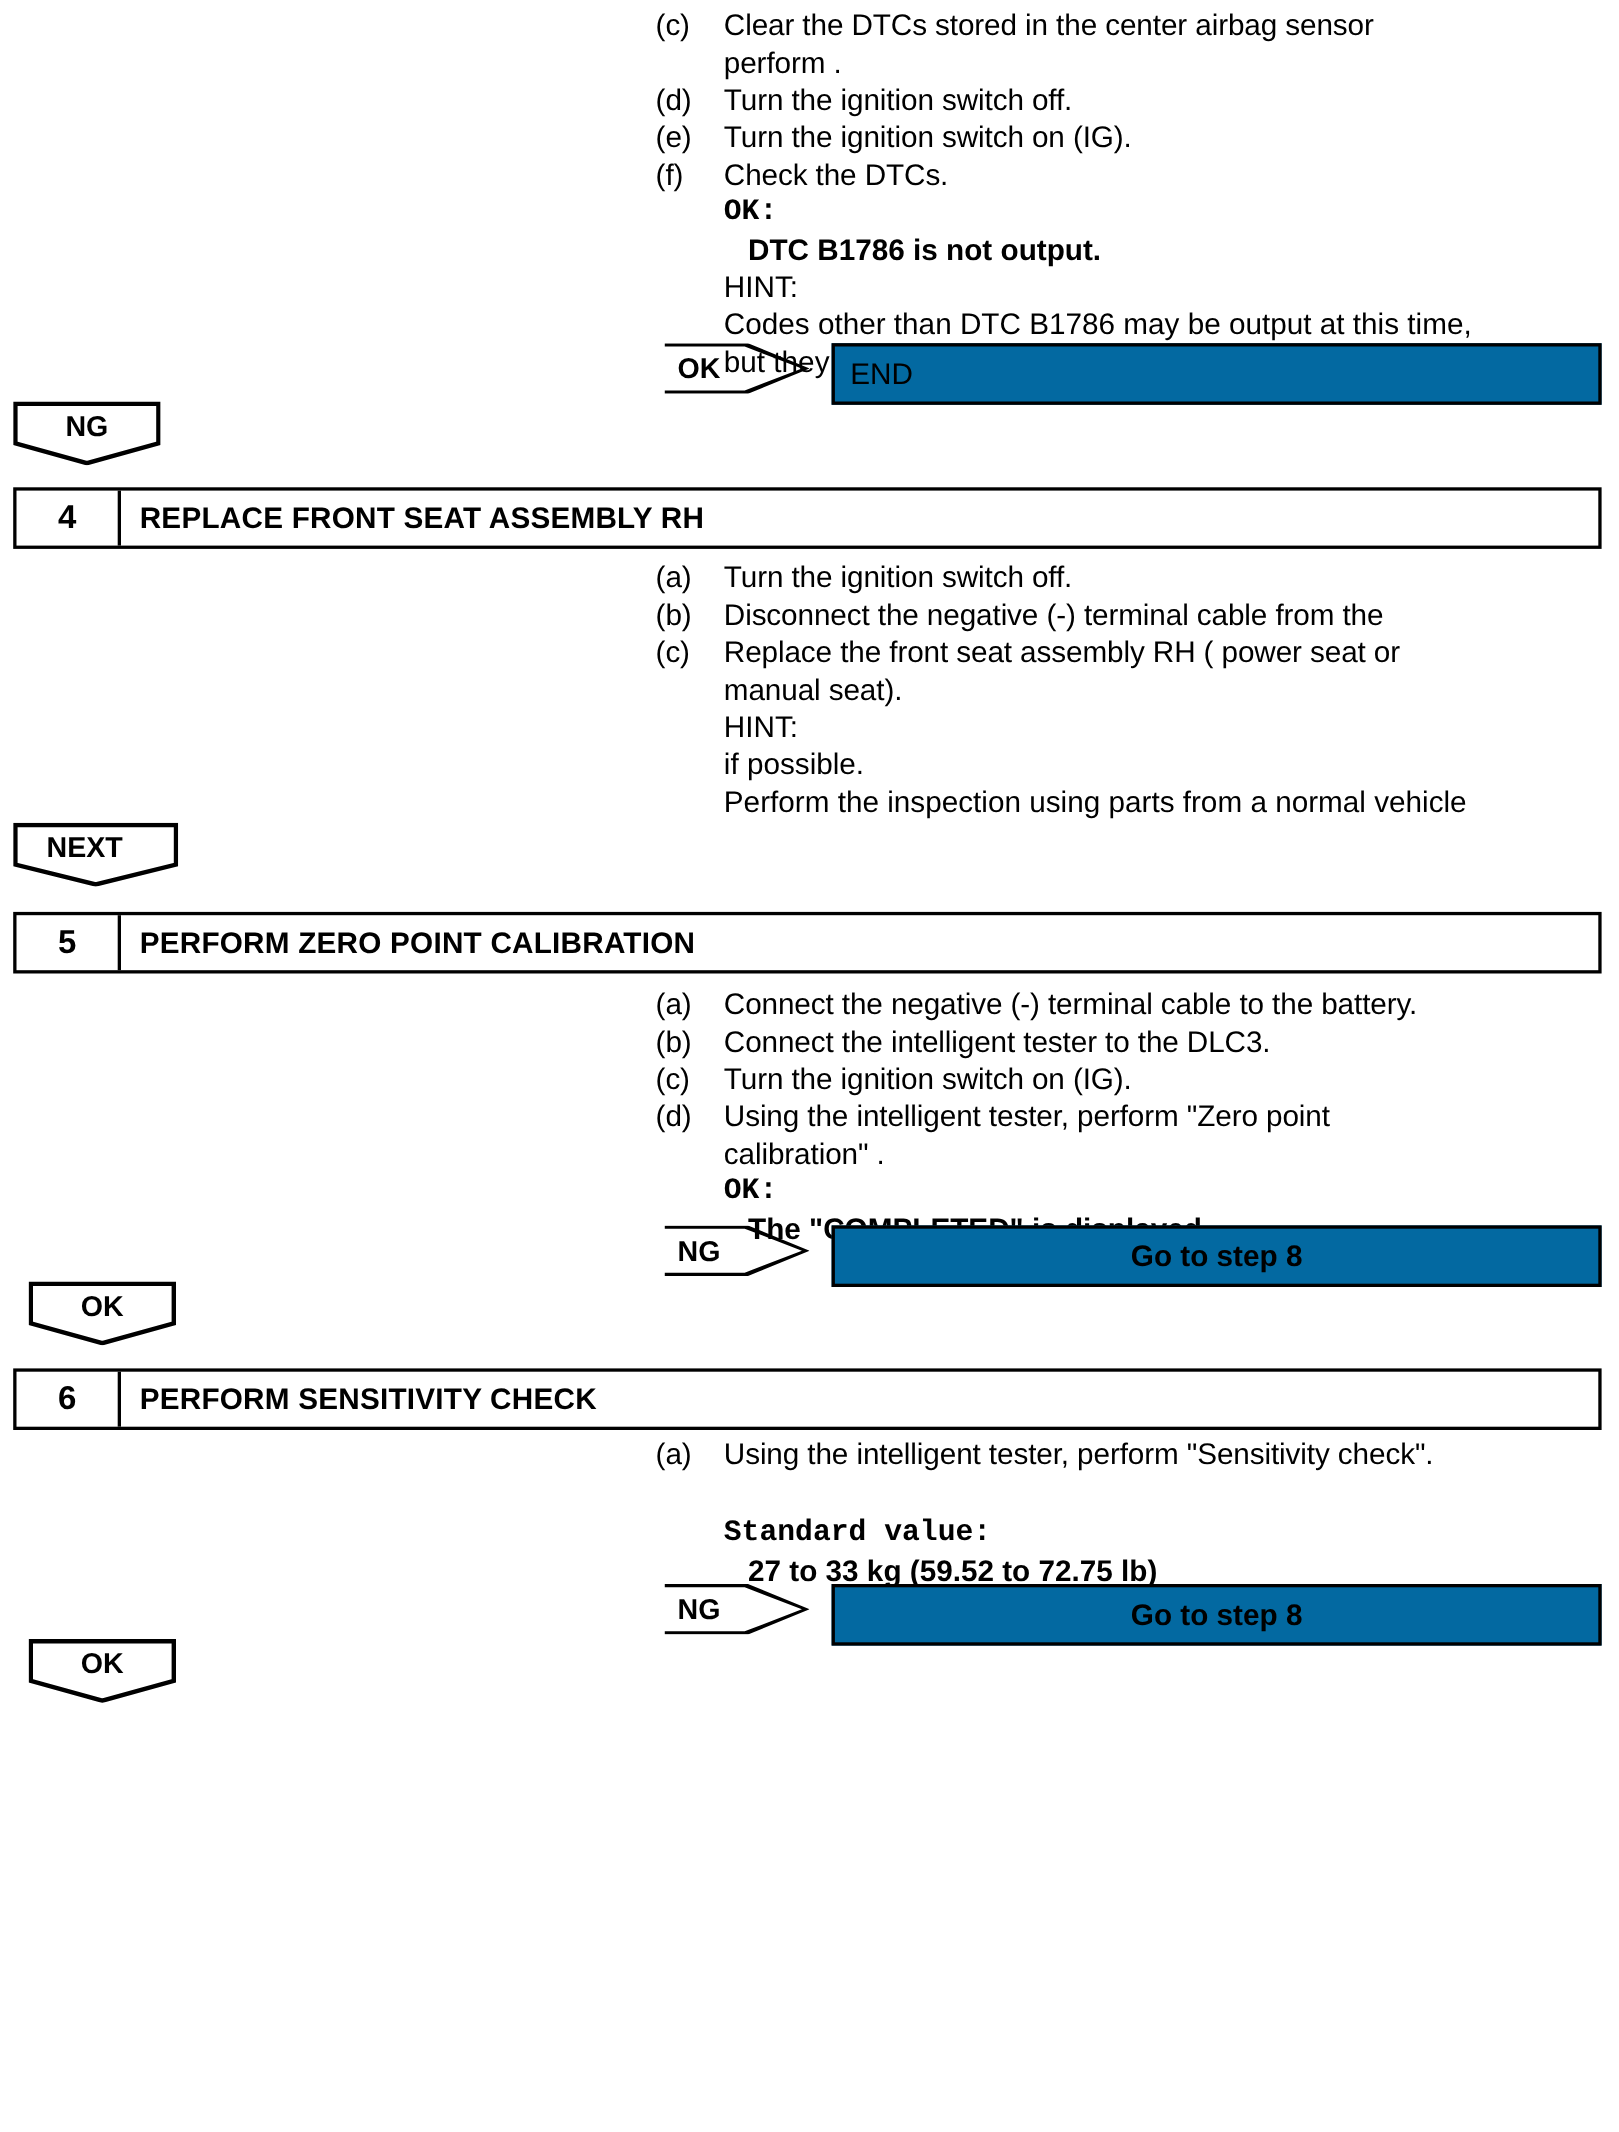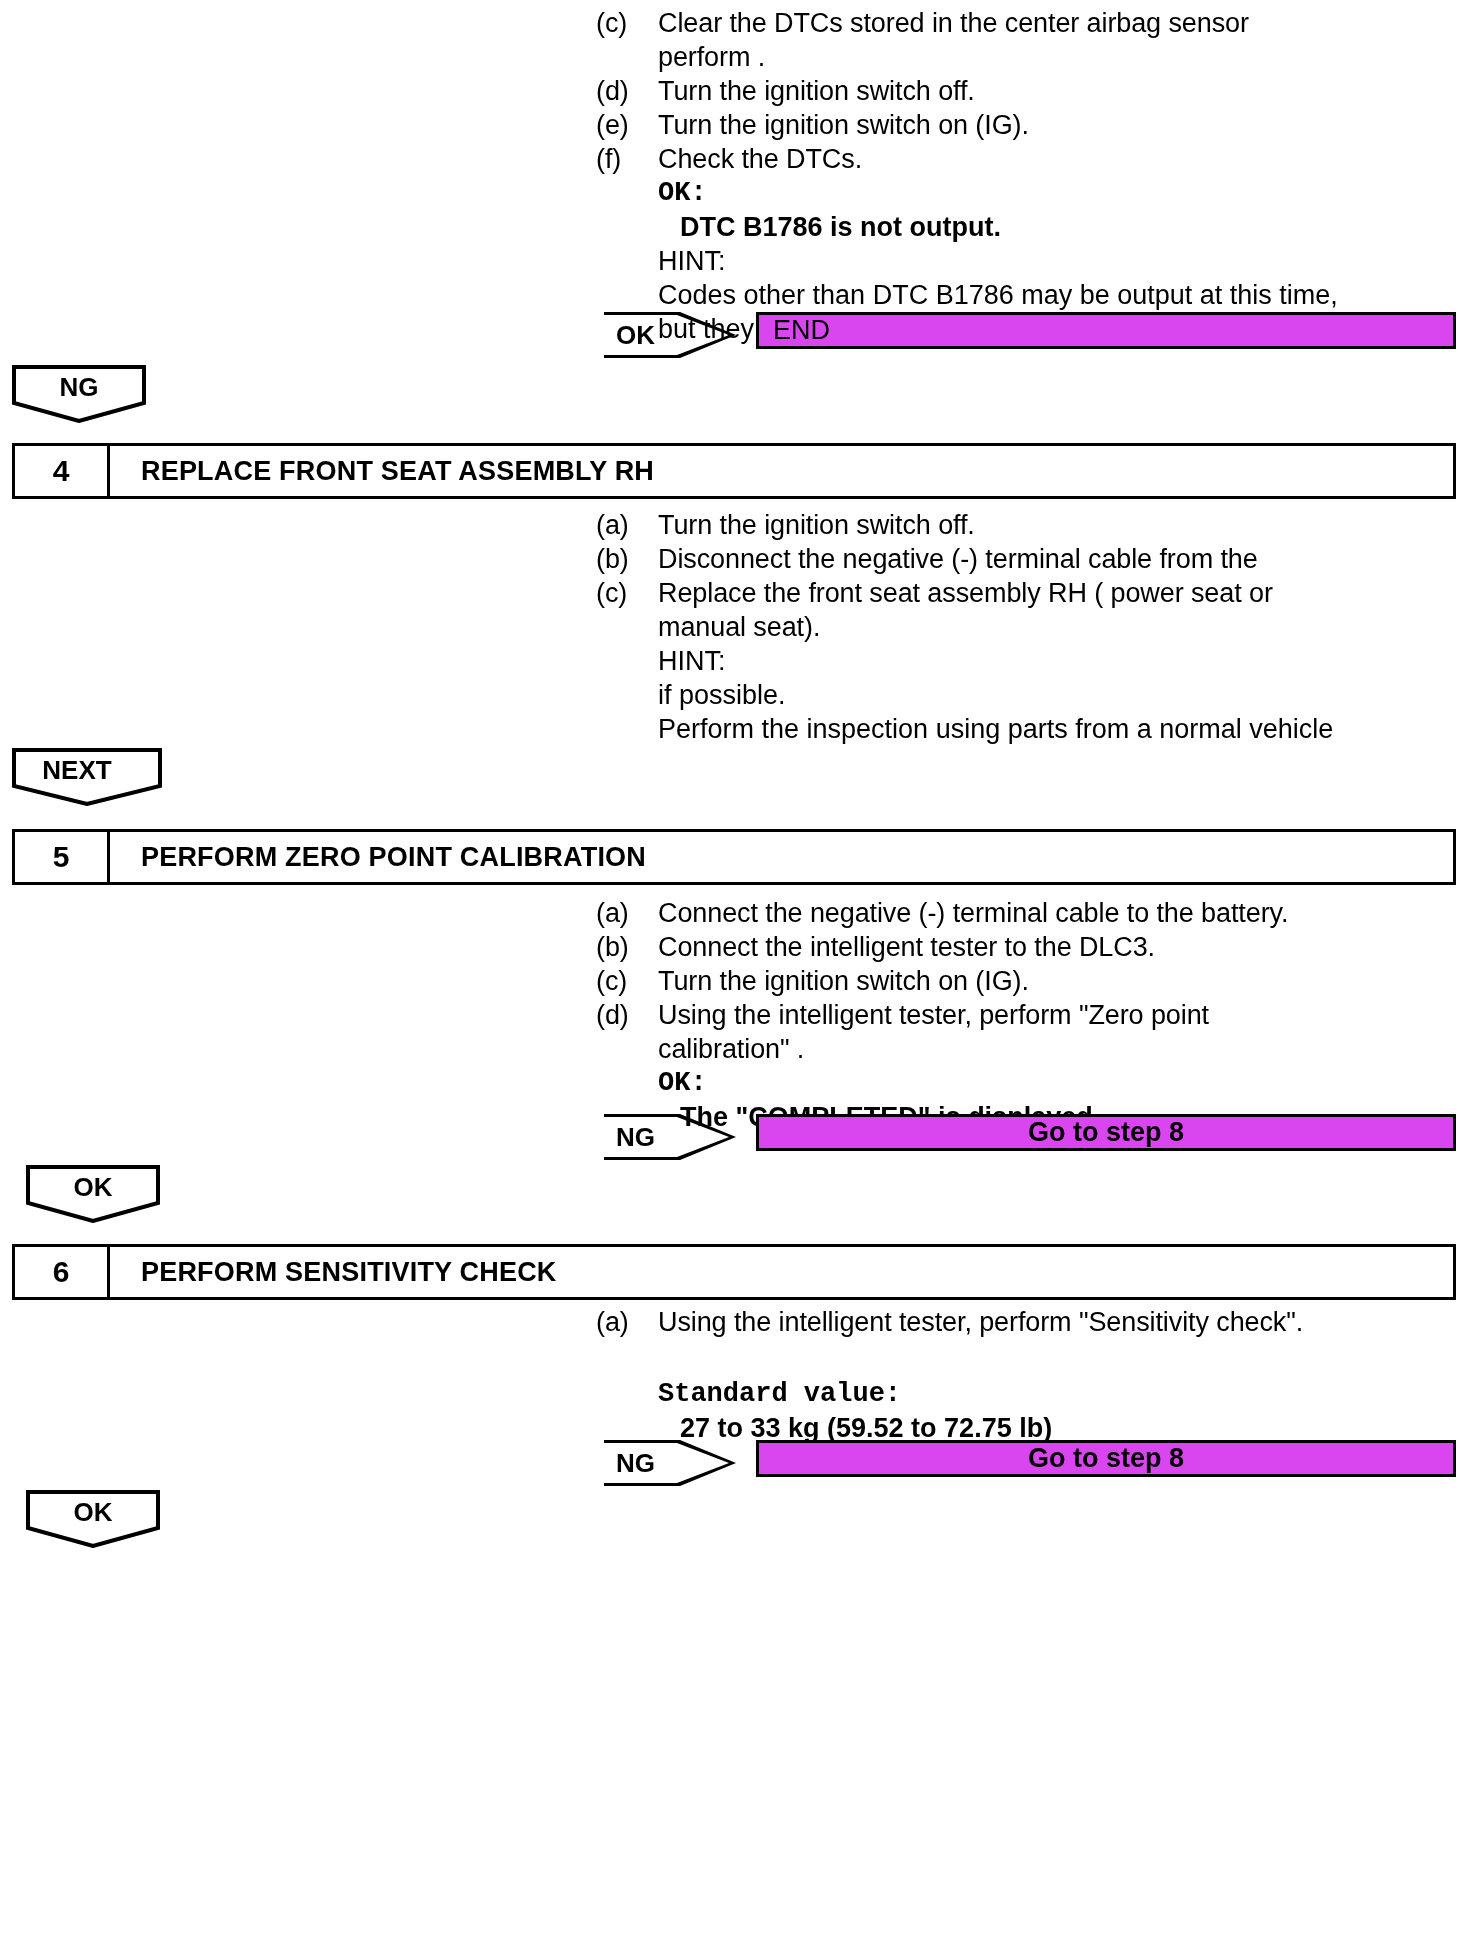--- a/index.html
+++ b/index.html
@@ -77,21 +77,20 @@
     font-size: 30px;
     font-weight: bold;
   }
   .step-title {
     display: flex;
     align-items: center;
     padding-left: 17px;
     font-size: 27px;
     font-weight: bold;
     letter-spacing: 0.2px;
-    margin-left: 14px;
   }
 
   
   .result-row {
     position: absolute;
     height: 46px;
   }
   .result-tab {
     position: absolute;
     left: 0;
@@ -115,26 +114,26 @@
     top: 0;
     height: 46px;
     display: flex;
     align-items: center;
     font-size: 26px;
     font-weight: bold;
   }
   .result-box {
     position: absolute;
     top: 0;
-    height: 37px;
+    height: 56px;
     border: 3px solid #000;
     box-sizing: border-box;
     display: flex;
     align-items: center;
-    background: #d946ef;
+    background: #0369a1;
   }
   .result-box.left-text {
     padding-left: 14px;
     justify-content: flex-start;
     font-size: 27px;
   }
   .result-box.center-text {
     justify-content: center;
     font-size: 27px;
     font-weight: bold;

